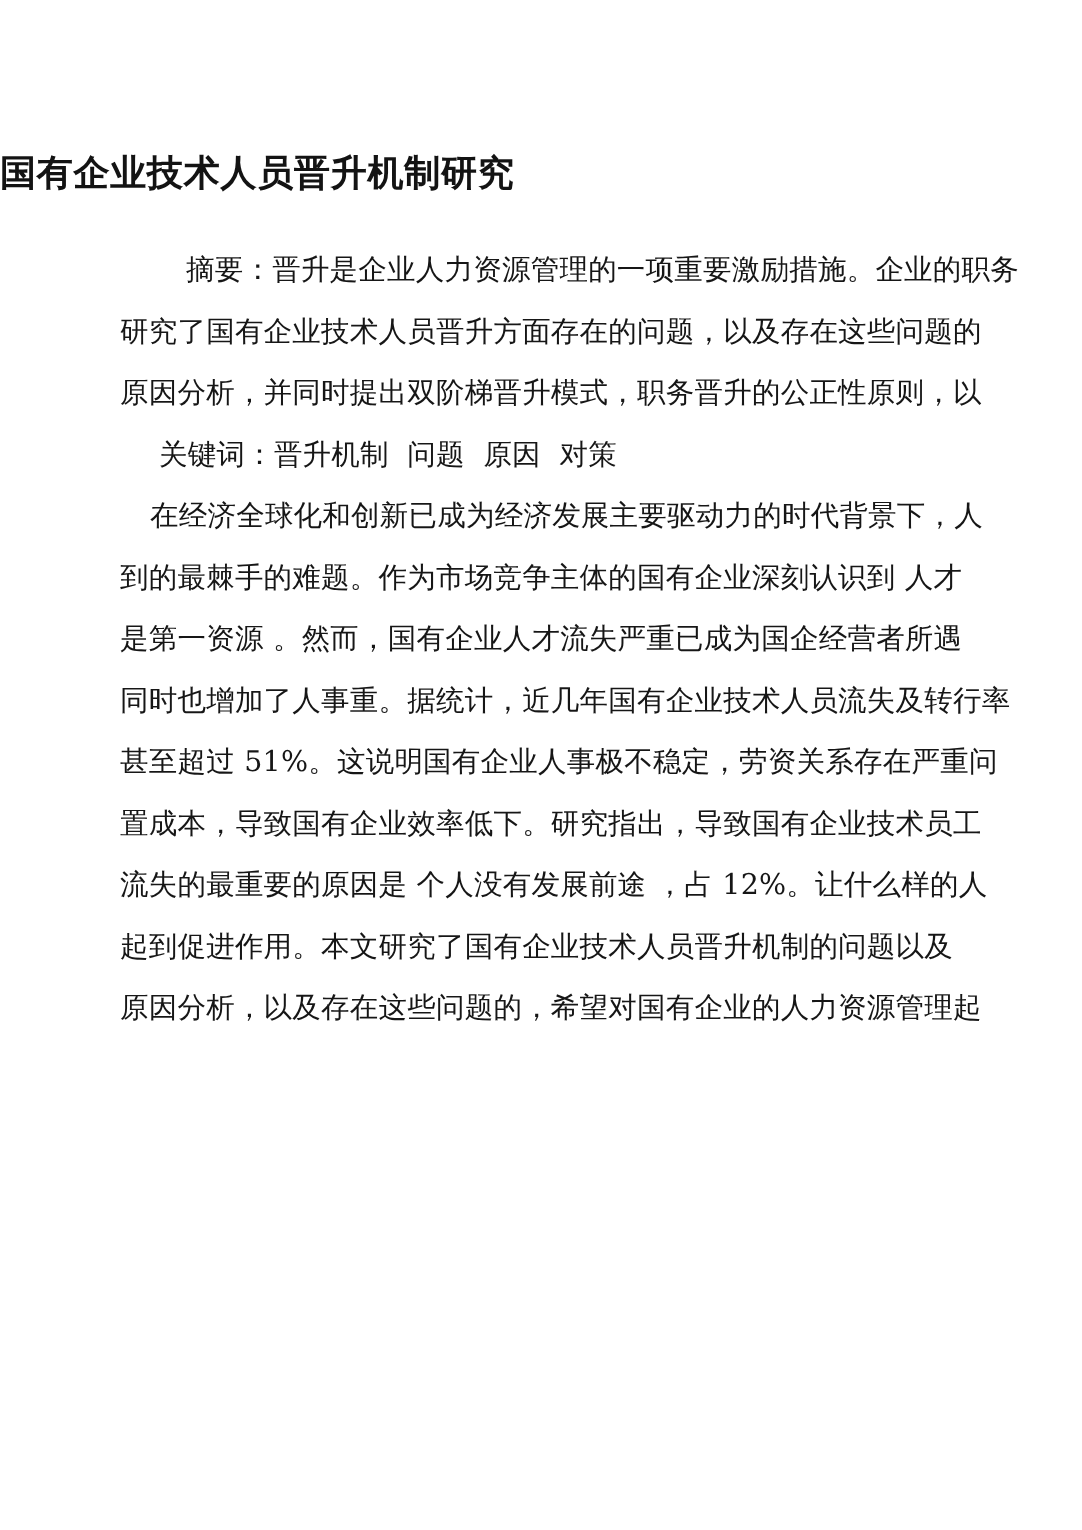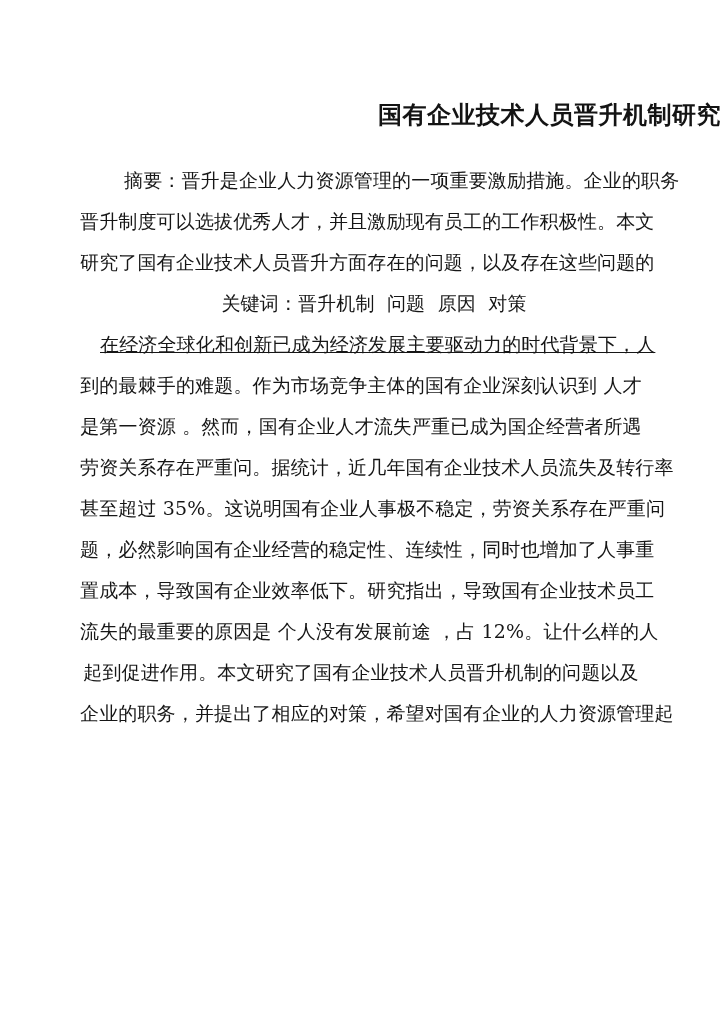--- a/index.html
+++ b/index.html
@@ -18,74 +18,72 @@
     color: #1a1a1a;
     -webkit-font-smoothing: antialiased;
   }
 
   
   .doc-title {
     position: absolute;
     left: 0;
     top: 82px;
     width: 721px;
-    text-align: right;
+    text-align: left;
     font-family: "DejaVu Sans", "Liberation Sans", sans-serif;
     font-weight: bold;
     font-size: 24px;
     line-height: 34px;
     letter-spacing: 0.5px;
     color: #131313;
     white-space: pre;
   }
 
   
   .body-block {
     position: absolute;
     left: 80px;
     top: 160px;
     width: 562px;
-    text-align: center;
   }
 
   .txt-line {
     height: 41px;
     line-height: 41px;
     font-size: 19px;
     letter-spacing: 0.15px;
     white-space: pre;
     color: #161616;
   }
 
   
   .indent-abs   { padding-left: 44px; }   
   .indent-kw    { padding-left: 26px; }   
-  .indent-para  { padding-left: 20px; text-decoration: underline; }
+  .indent-para  { padding-left: 20px; }
 </style>
 </head>
 <body>
 
 <div class="page">
 
   <h1 class="doc-title">国有企业技术人员晋升机制研究</h1>
 
   <div class="body-block">
 
     <div class="txt-line indent-abs">摘要：晋升是企业人力资源管理的一项重要激励措施。企业的职务</div>
-    <div class="txt-line">晋升制度可以选拔优秀人才，并且激励现有员工的工作积极性。本文</div>
     <div class="txt-line">研究了国有企业技术人员晋升方面存在的问题，以及存在这些问题的</div>
+    <div class="txt-line">原因分析，并同时提出双阶梯晋升模式，职务晋升的公正性原则，以</div>
 
     <div class="txt-line indent-kw">关键词：晋升机制  问题  原因  对策</div>
 
     <div class="txt-line indent-para">在经济全球化和创新已成为经济发展主要驱动力的时代背景下，人</div>
     <div class="txt-line">到的最棘手的难题。作为市场竞争主体的国有企业深刻认识到 人才</div>
     <div class="txt-line">是第一资源 。然而，国有企业人才流失严重已成为国企经营者所遇</div>
-    <div class="txt-line">劳资关系存在严重问。据统计，近几年国有企业技术人员流失及转行率</div>
-    <div class="txt-line">甚至超过 35%。这说明国有企业人事极不稳定，劳资关系存在严重问</div>
-    <div class="txt-line">题，必然影响国有企业经营的稳定性、连续性，同时也增加了人事重</div>
+    <div class="txt-line">同时也增加了人事重。据统计，近几年国有企业技术人员流失及转行率</div>
+    <div class="txt-line">甚至超过 51%。这说明国有企业人事极不稳定，劳资关系存在严重问</div>
     <div class="txt-line">置成本，导致国有企业效率低下。研究指出，导致国有企业技术员工</div>
     <div class="txt-line">流失的最重要的原因是 个人没有发展前途 ，占 12%。让什么样的人</div>
     <div class="txt-line">起到促进作用。本文研究了国有企业技术人员晋升机制的问题以及</div>
-    <div class="txt-line">企业的职务，并提出了相应的对策，希望对国有企业的人力资源管理起</div>
+    <div class="txt-line">原因分析，以及存在这些问题的，希望对国有企业的人力资源管理起</div>
 
   </div>
 
 </div>
 
 </body></html>

